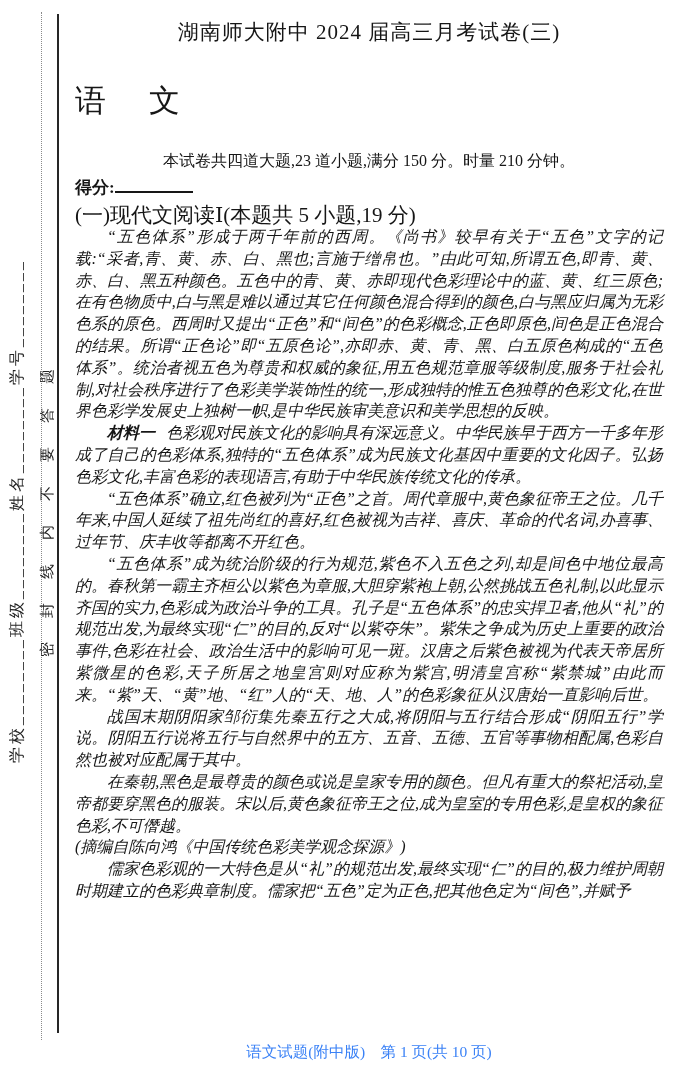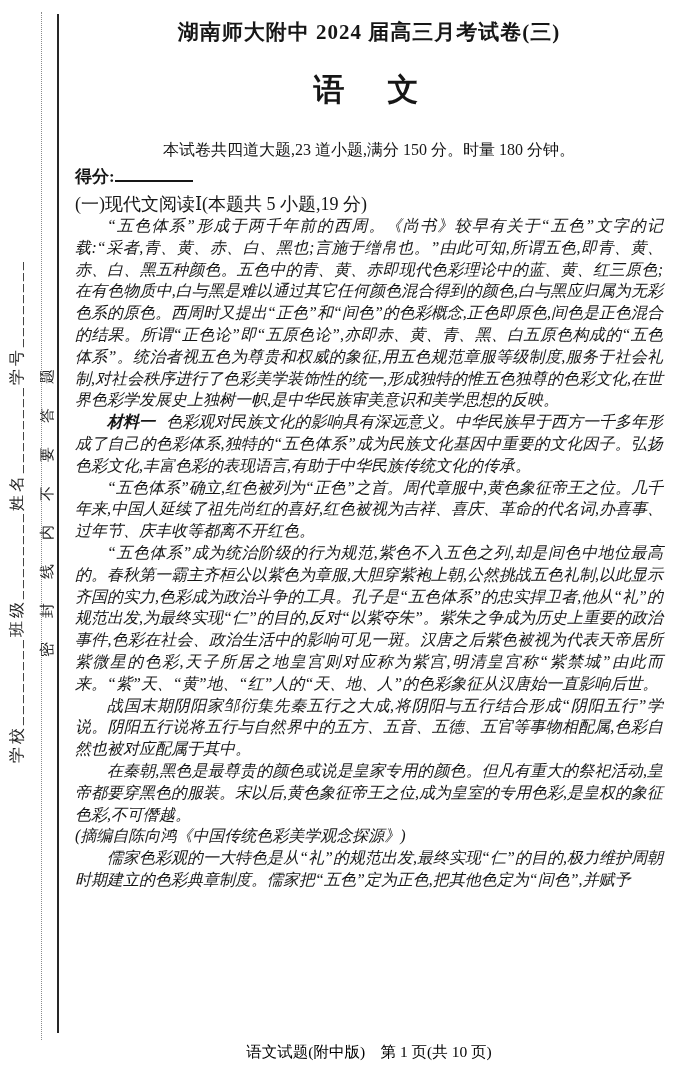--- a/index.html
+++ b/index.html
@@ -51,31 +51,31 @@
 
   
   .content {
     position: absolute;
     left: 75px; top: 12px;
     width: 588px;
   }
   .header-title {
     text-align: center;
     font-size: 21px;
-    font-weight: bold;
+    font-weight: normal;
     line-height: 30px;
     margin-top: 5px;
     letter-spacing: 1px;
   }
   .subject-title {
-    text-align: center;
+    text-align: left;
     font-size: 31px;
-    font-weight: bold;
+    font-weight: normal;
     line-height: 36px;
-    margin-top: 25px;
+    margin-top: 36px;
     letter-spacing: 6px;
   }
   .exam-info {
     text-align: center;
     font-size: 16px;
     line-height: 21px;
     margin-top: 31px;
   }
   .score-line {
     text-align: left;
@@ -96,21 +96,21 @@
   
   .article { margin-top: 5px; }
   .article p { margin: 0; }
   .h1 {
     font-family: "Liberation Sans", "DejaVu Sans", sans-serif;
     font-weight: bold;
     font-size: 17px;
     line-height: 22px;
   }
   .h2, .plain {
-    font-size: 18px;
+    font-size: 21px;
     line-height: 22px;
   }
   .body-para {
     font-size: 16px;
     line-height: 21.8px;
     text-align: justify;
     text-indent: 2em;
     font-style: italic;
   }
   .body-para .lead {
@@ -123,37 +123,37 @@
     line-height: 21.8px;
     font-style: italic;
   }
 
   .footer {
     position: absolute;
     left: 75px; top: 1042px;
     width: 588px;
     text-align: center;
     font-size: 15.5px;
-    color: #000000;
+    color: #3b82f6;
   }
 </style>
 </head>
 <body>
 
 <div class="page">
 
   <div class="student-fields">学校________班级________姓名________学号________</div>
   <div class="seal-dotted"></div>
   <div class="seal-text">密封线内不要答题</div>
   <div class="border-line"></div>
 
   <div class="content">
     <div class="header-title">湖南师大附中 2024 届高三月考试卷(三)</div>
     <div class="subject-title">语　文</div>
-    <div class="exam-info">本试卷共四道大题,23 道小题,满分 150 分。时量 180 分钟。</div>
+    <div class="exam-info">本试卷共四道大题,23 道小题,满分 150 分。时量 210 分钟。</div>
     <div class="score-line">
       <span>得分:</span><span class="score-blank"></span>
     </div>
 
     <div class="article">
       <p class="h2">(一)现代文阅读Ⅰ(本题共 5 小题,19 分)</p>
       <div id="paragraphs">
           <p class="body-para">“五色体系”形成于两千年前的西周。《尚书》较早有关于“五色”文字的记载:“采者,青、黄、赤、白、黑也;言施于缯帛也。”由此可知,所谓五色,即青、黄、赤、白、黑五种颜色。五色中的青、黄、赤即现代色彩理论中的蓝、黄、红三原色;在有色物质中,白与黑是难以通过其它任何颜色混合得到的颜色,白与黑应归属为无彩色系的原色。西周时又提出“正色”和“间色”的色彩概念,正色即原色,间色是正色混合的结果。所谓“正色论”即“五原色论”,亦即赤、黄、青、黑、白五原色构成的“五色体系”。统治者视五色为尊贵和权威的象征,用五色规范章服等级制度,服务于社会礼制,对社会秩序进行了色彩美学装饰性的统一,形成独特的惟五色独尊的色彩文化,在世界色彩学发展史上独树一帜,是中华民族审美意识和美学思想的反映。</p>
           <p class="body-para"><b class="lead">材料一</b>色彩观对民族文化的影响具有深远意义。中华民族早于西方一千多年形成了自己的色彩体系,独特的“五色体系”成为民族文化基因中重要的文化因子。弘扬色彩文化,丰富色彩的表现语言,有助于中华民族传统文化的传承。</p>
           <p class="body-para">“五色体系”确立,红色被列为“正色”之首。周代章服中,黄色象征帝王之位。几千年来,中国人延续了祖先尚红的喜好,红色被视为吉祥、喜庆、革命的代名词,办喜事、过年节、庆丰收等都离不开红色。</p>

